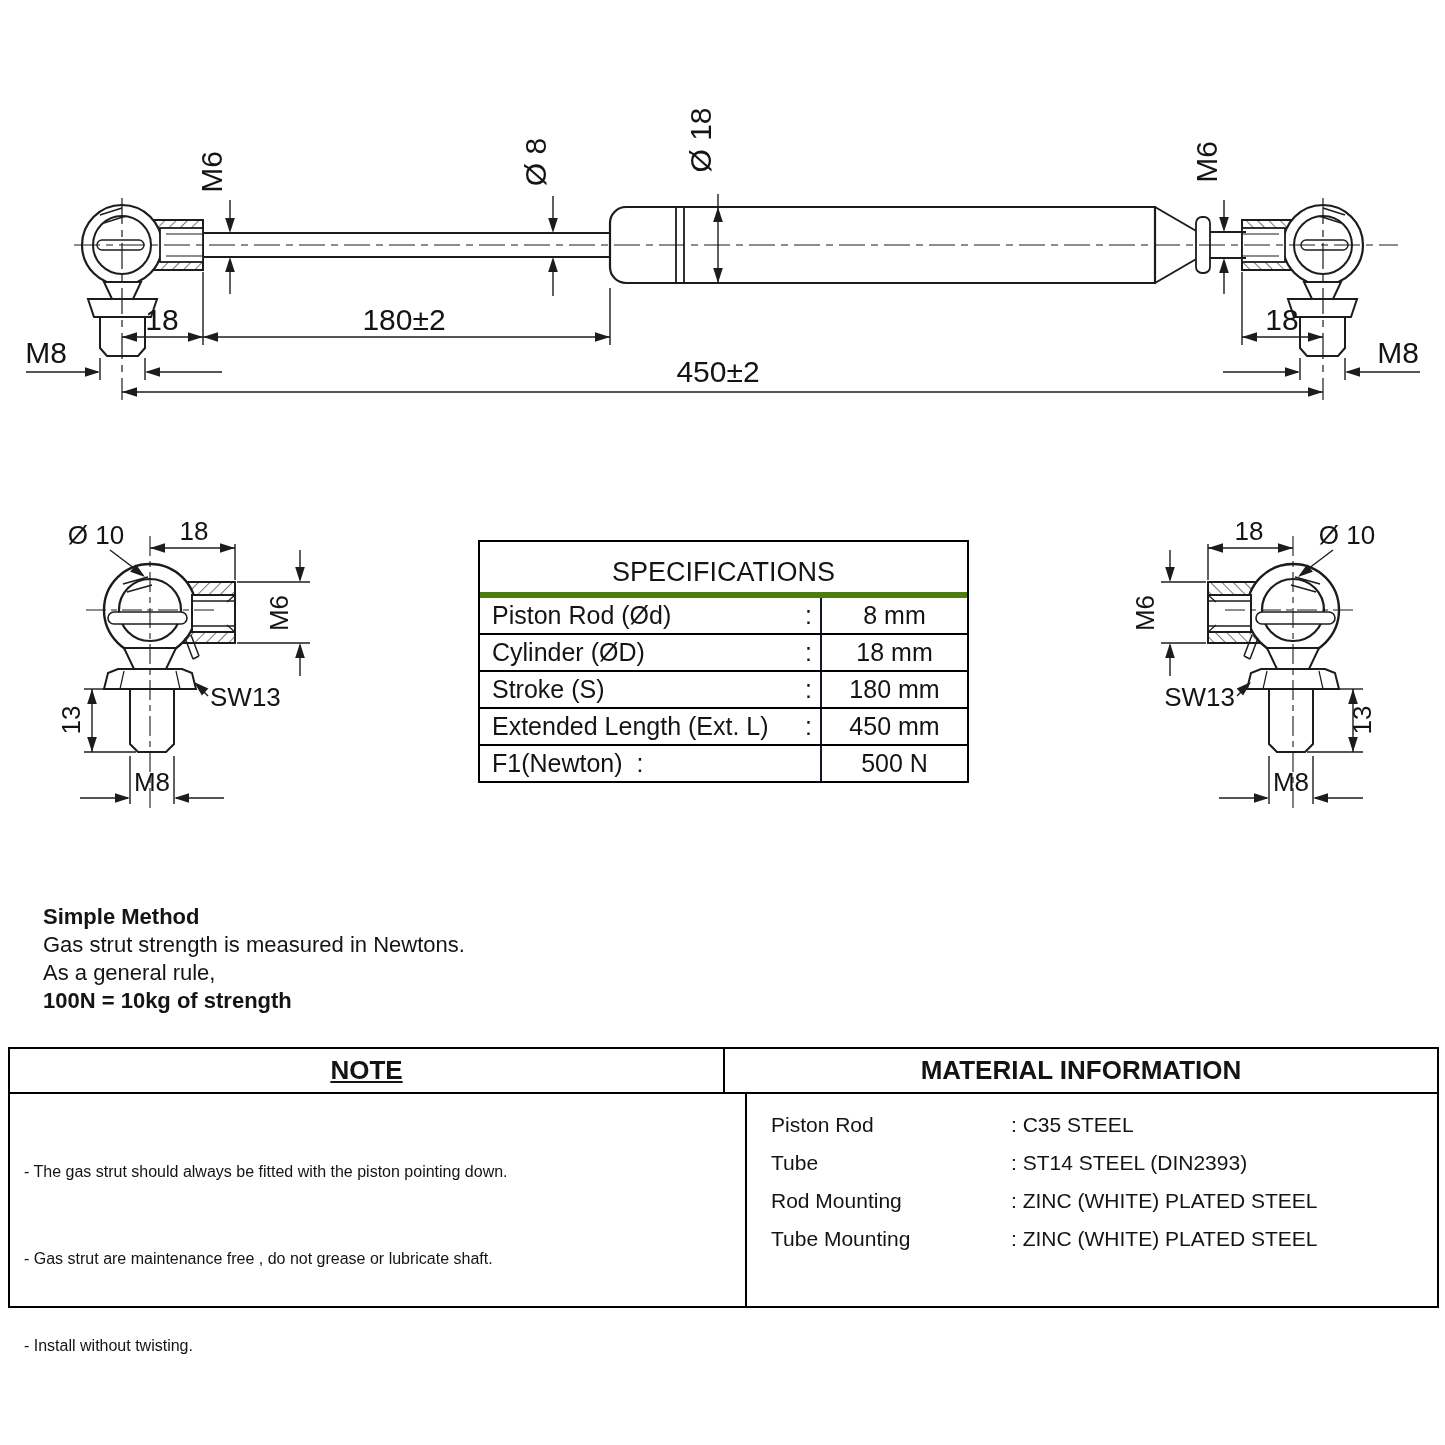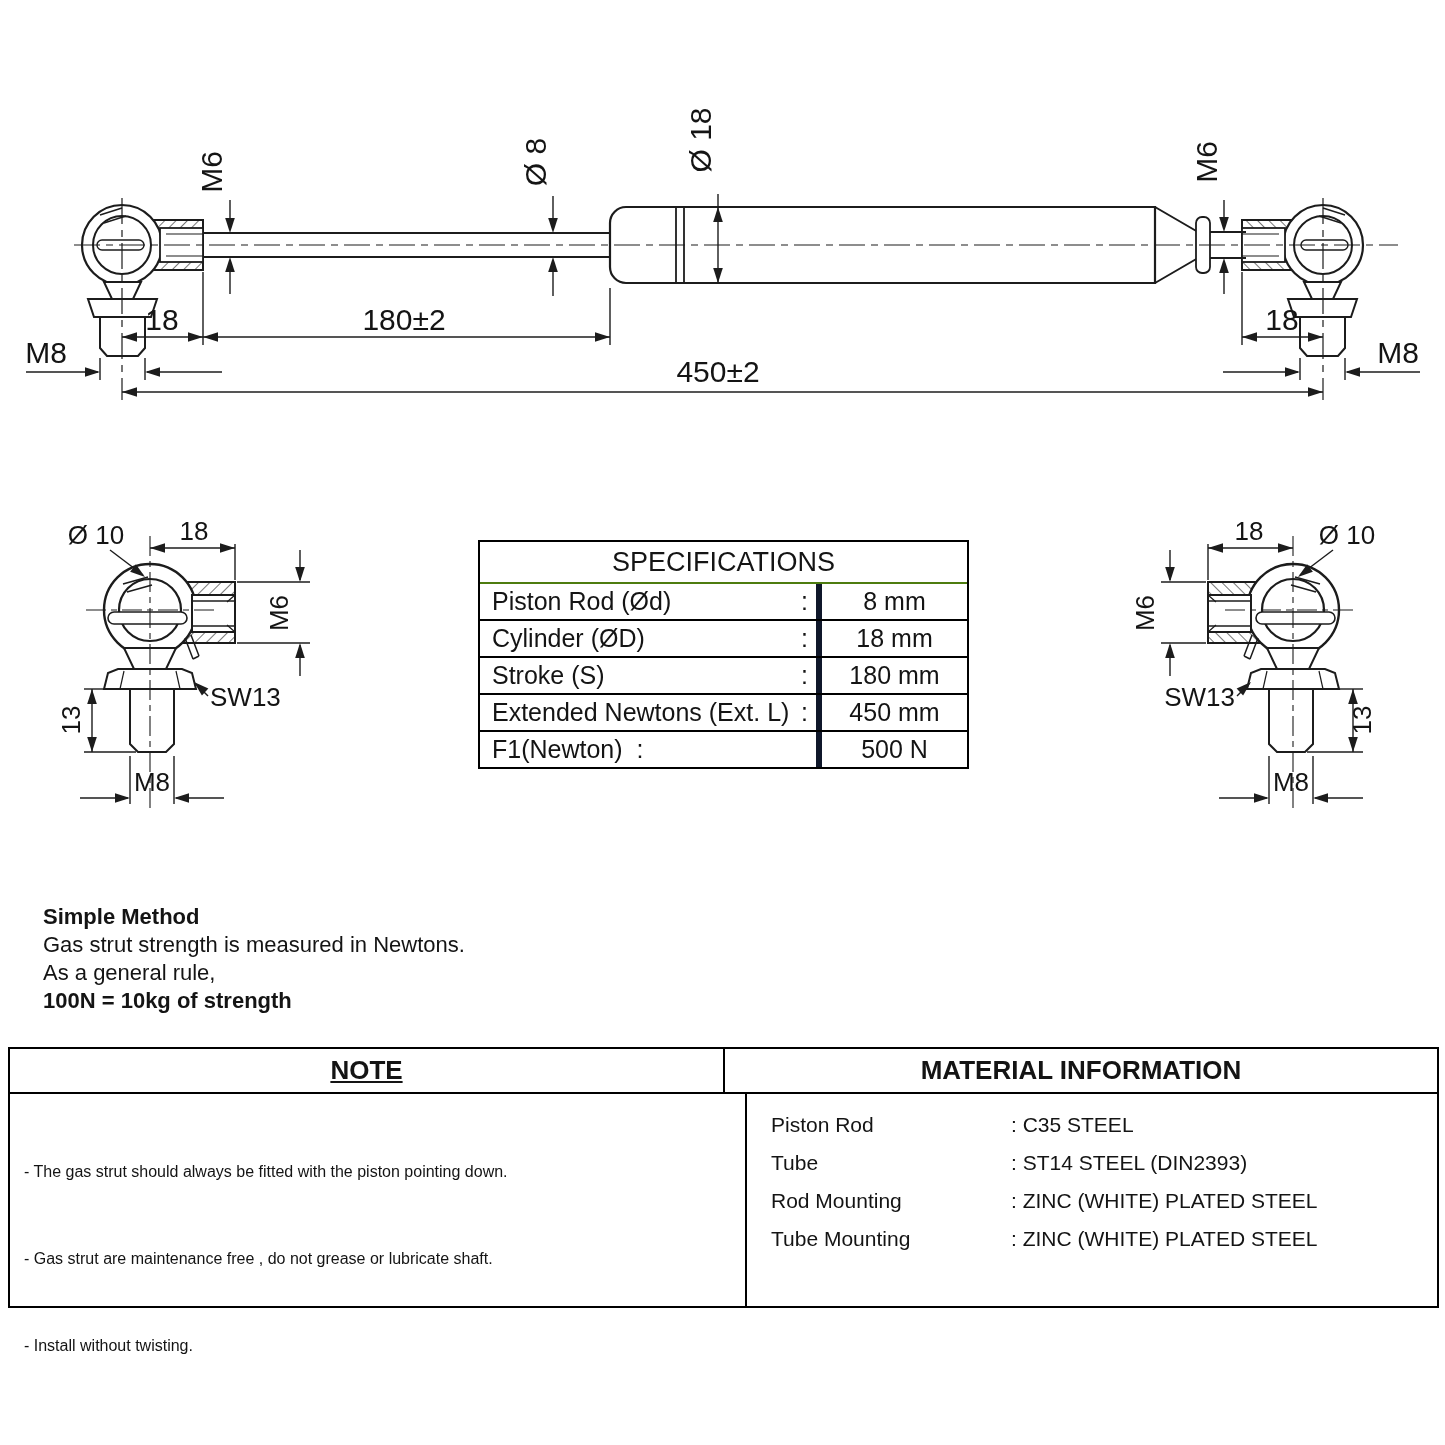--- a/index.html
+++ b/index.html
@@ -7,25 +7,25 @@
     width:1445px; height:1445px; background:#ffffff; position:relative;
     font-family:"Liberation Sans", sans-serif; color:#141414; overflow:hidden;
   }
   svg { position:absolute; }
   svg text { font-family:"Liberation Sans", sans-serif; fill:#141414; }
   .dim-main   { font-size:30px; }
   .dim-detail { font-size:26px; }
 
   
   .spec-table { position:absolute; left:478px; top:540px; width:487px; border:2px solid #000; background:#fff; }
-  .spec-title { height:40px; line-height:40px; border-bottom:2px solid #4d7c0f; text-align:center; font-size:27px; }
+  .spec-title { height:40px; line-height:40px; border-bottom:6px solid #4d7c0f; text-align:center; font-size:27px;margin-top:10px; }
   .spec-row   { display:flex; height:35px; line-height:35px; border-bottom:2px solid #000; font-size:25px; }
   .spec-row:last-child { border-bottom:none; }
   .spec-label { flex:1; padding:0 8px 0 12px; display:flex; justify-content:space-between; white-space:pre; }
-  .spec-value { width:145px; border-left:6px solid #0f172a; text-align:center; }
+  .spec-value { width:145px; border-left:2px solid #0f172a; text-align:center; }
 
   
   .simple-method { position:absolute; left:32px; top:903px; font-size:22px; line-height:28px;margin-left:11px; }
   .sm-bold { font-weight:bold; }
 
   
   .bottom-table { position:absolute; left:8px; top:1047px; width:1427px; border:2px solid #000; background:#fff; display:flex; flex-direction:column; }
   .bt-header { display:flex; height:43px; border-bottom:2px solid #000; }
   .bt-note-h { width:713px; border-right:2px solid #000; text-align:center; line-height:43px; font-weight:bold; font-size:26px;text-decoration:underline; }
   .bt-mat-h  { flex:1; text-align:center; line-height:43px; font-weight:bold; font-size:26px; }
@@ -296,21 +296,21 @@
   </div>
   <div class="spec-row">
     <div class="spec-label"><span>Cylinder (ØD)</span><span>:</span></div>
     <div class="spec-value">18 mm</div>
   </div>
   <div class="spec-row">
     <div class="spec-label"><span>Stroke (S)</span><span>:</span></div>
     <div class="spec-value">180 mm</div>
   </div>
   <div class="spec-row">
-    <div class="spec-label"><span>Extended Newtons (Ext. L)</span><span>:</span></div>
+    <div class="spec-label"><span>Extended Length (Ext. L)</span><span>:</span></div>
     <div class="spec-value">450 mm</div>
   </div>
   <div class="spec-row">
     <div class="spec-label"><span>F1(Newton)  :</span><span></span></div>
     <div class="spec-value">500 N</div>
   </div>
 </div>
 
 <div class="simple-method">
   <div class="sm-bold">Simple Method</div>

